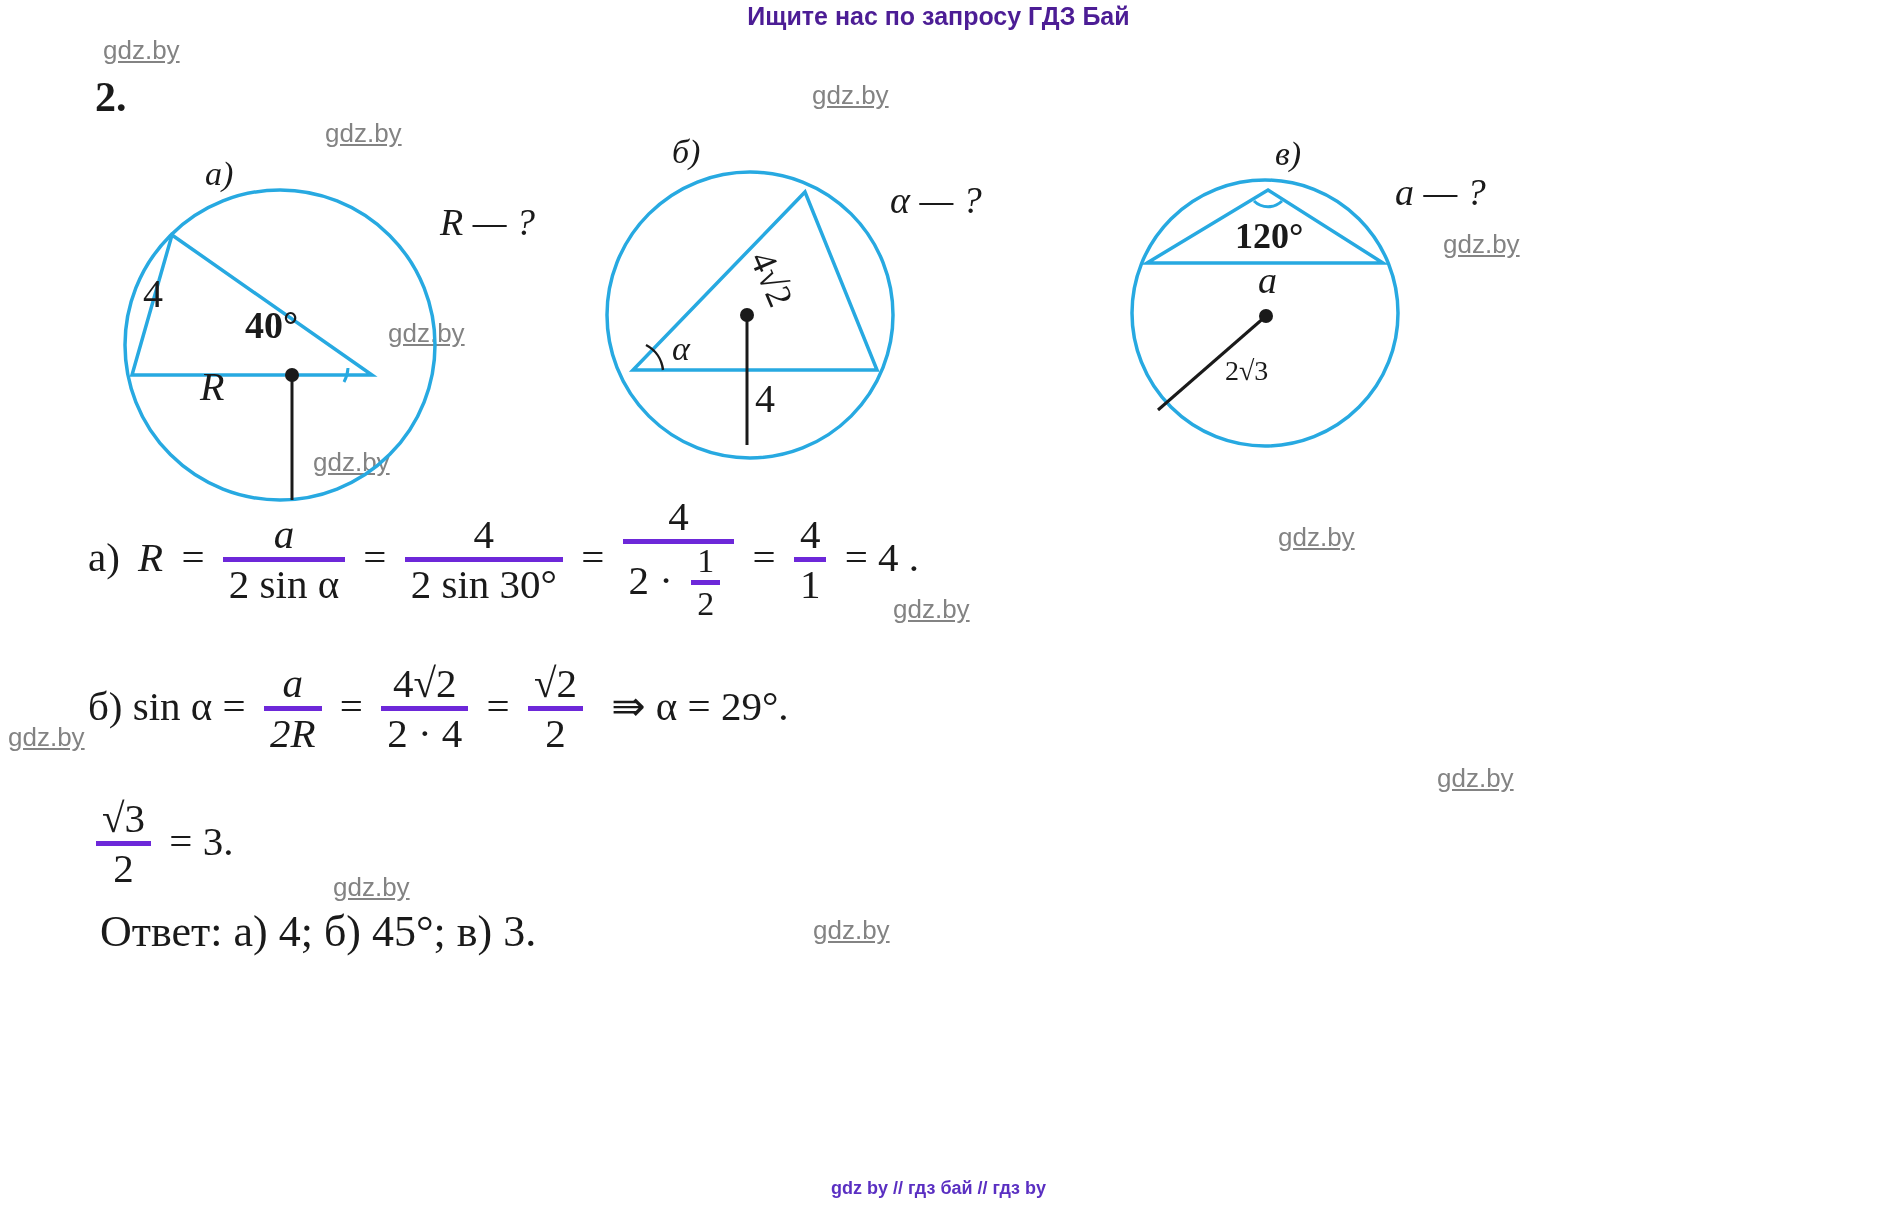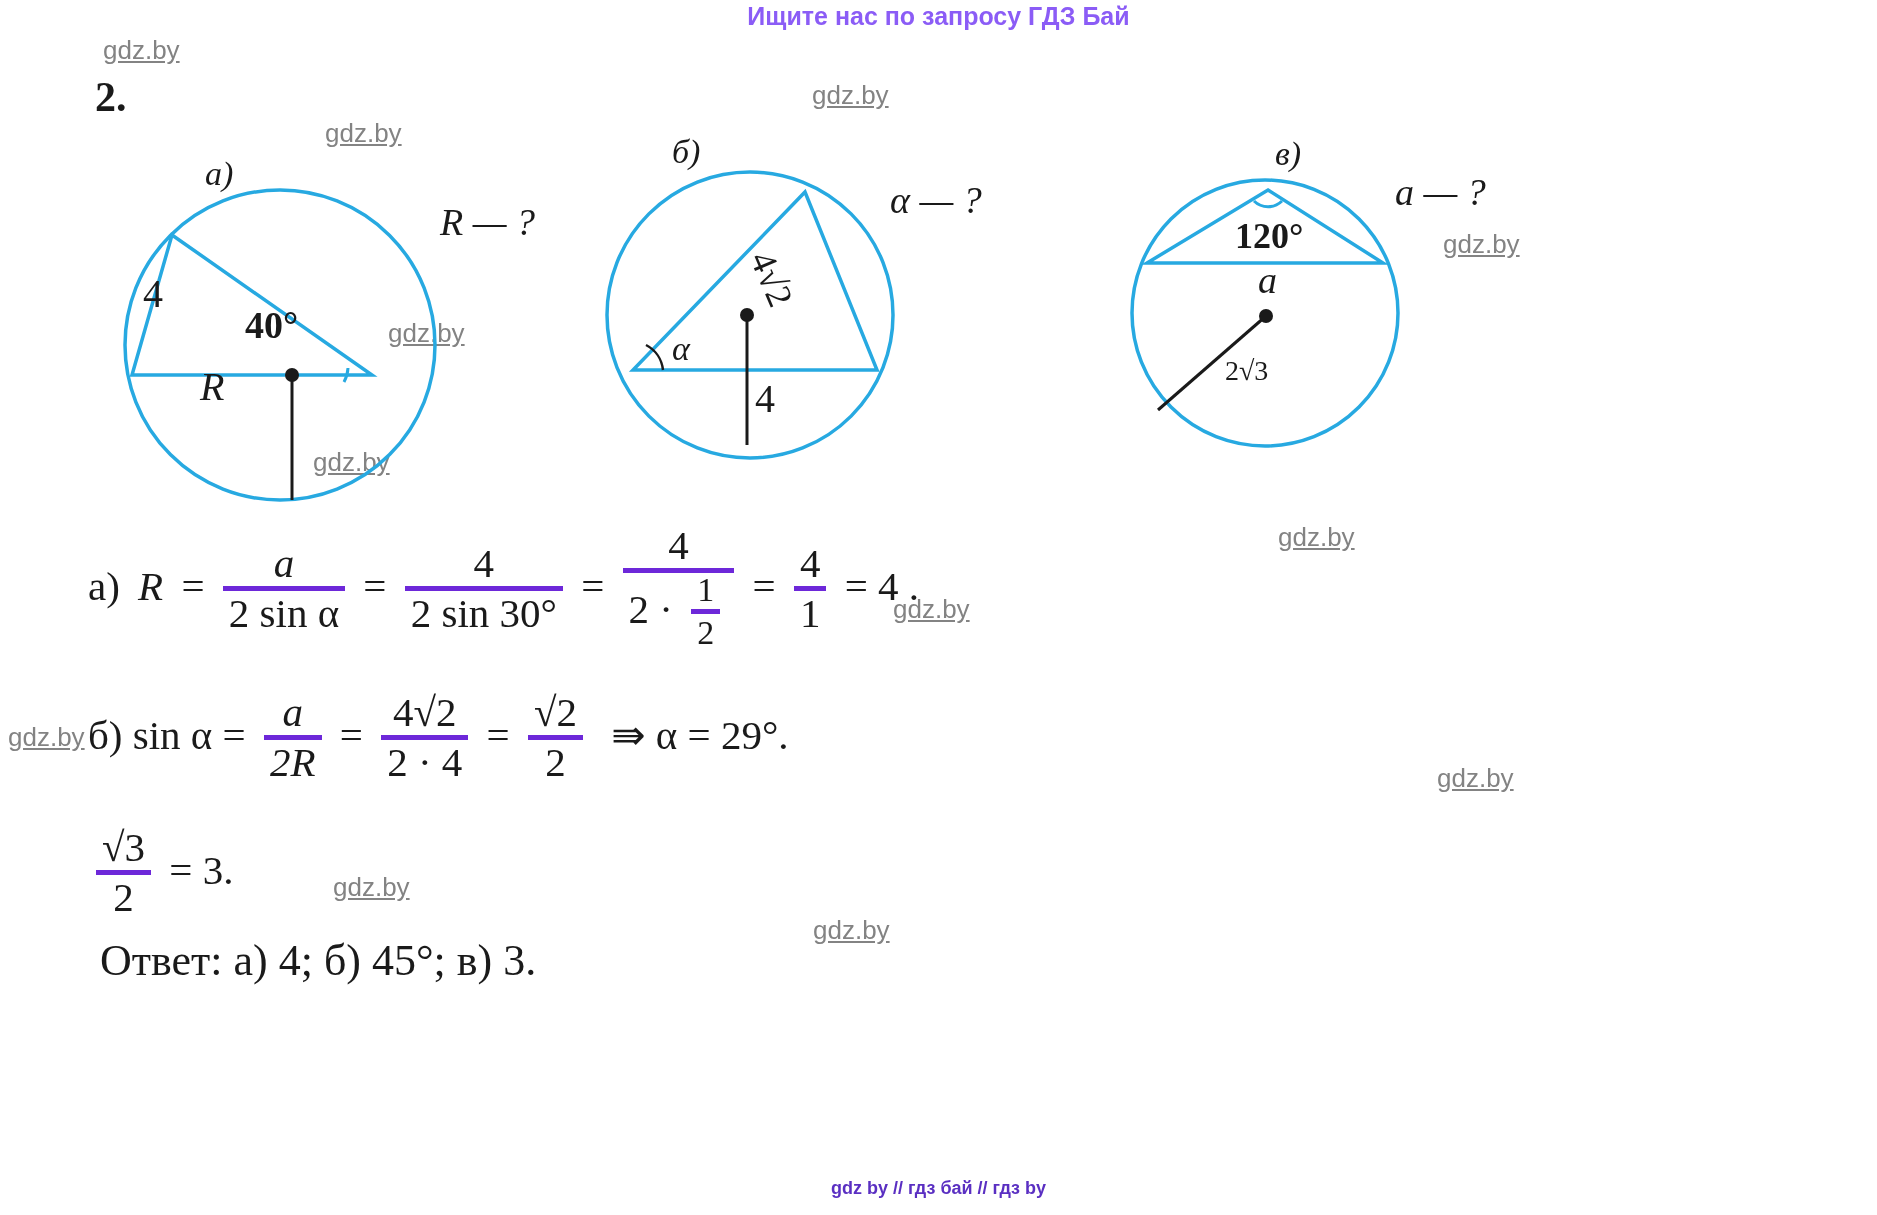--- a/index.html
+++ b/index.html
@@ -25,21 +25,21 @@
     text-decoration: underline;
   }
   #top-banner {
     position: absolute;
     top: 2px;
     left: 0;
     width: 100%;
     text-align: center;
     font-family: "Liberation Sans", sans-serif;
     font-size: 25px;
-    color: #8b5cf6;
+    color: #4c1d95;
     font-weight: 600;
   }
   #bottom-banner {
     position: absolute;
     bottom: 16px;
     left: 0;
     width: 100%;
     text-align: center;
     font-family: "Liberation Sans", sans-serif;
     font-size: 18px;
@@ -75,21 +75,20 @@
     white-space: nowrap;
   }
   .lbl.up {
     font-style: normal;
   }
   .sol {
     position: absolute;
     font-size: 41px;
     white-space: nowrap;
     line-height: 1;
-    margin-top: 29px;
   }
   
   .frac {
     display: inline-block;
     vertical-align: middle;
     text-align: center;
     margin: 0 8px;
     position: relative;
     top: -2px;
   }

